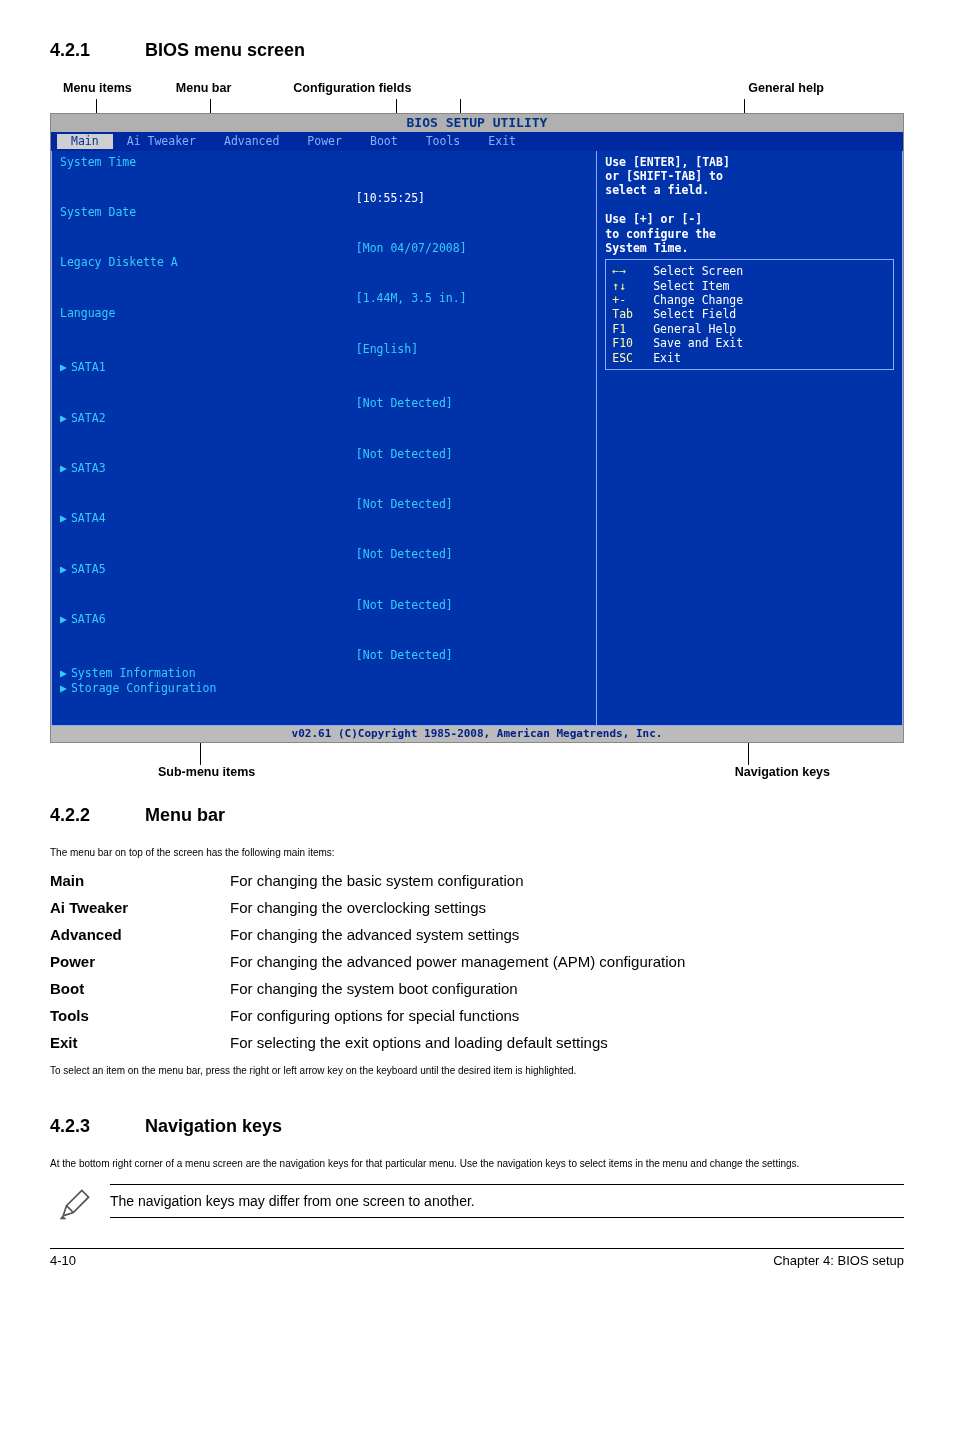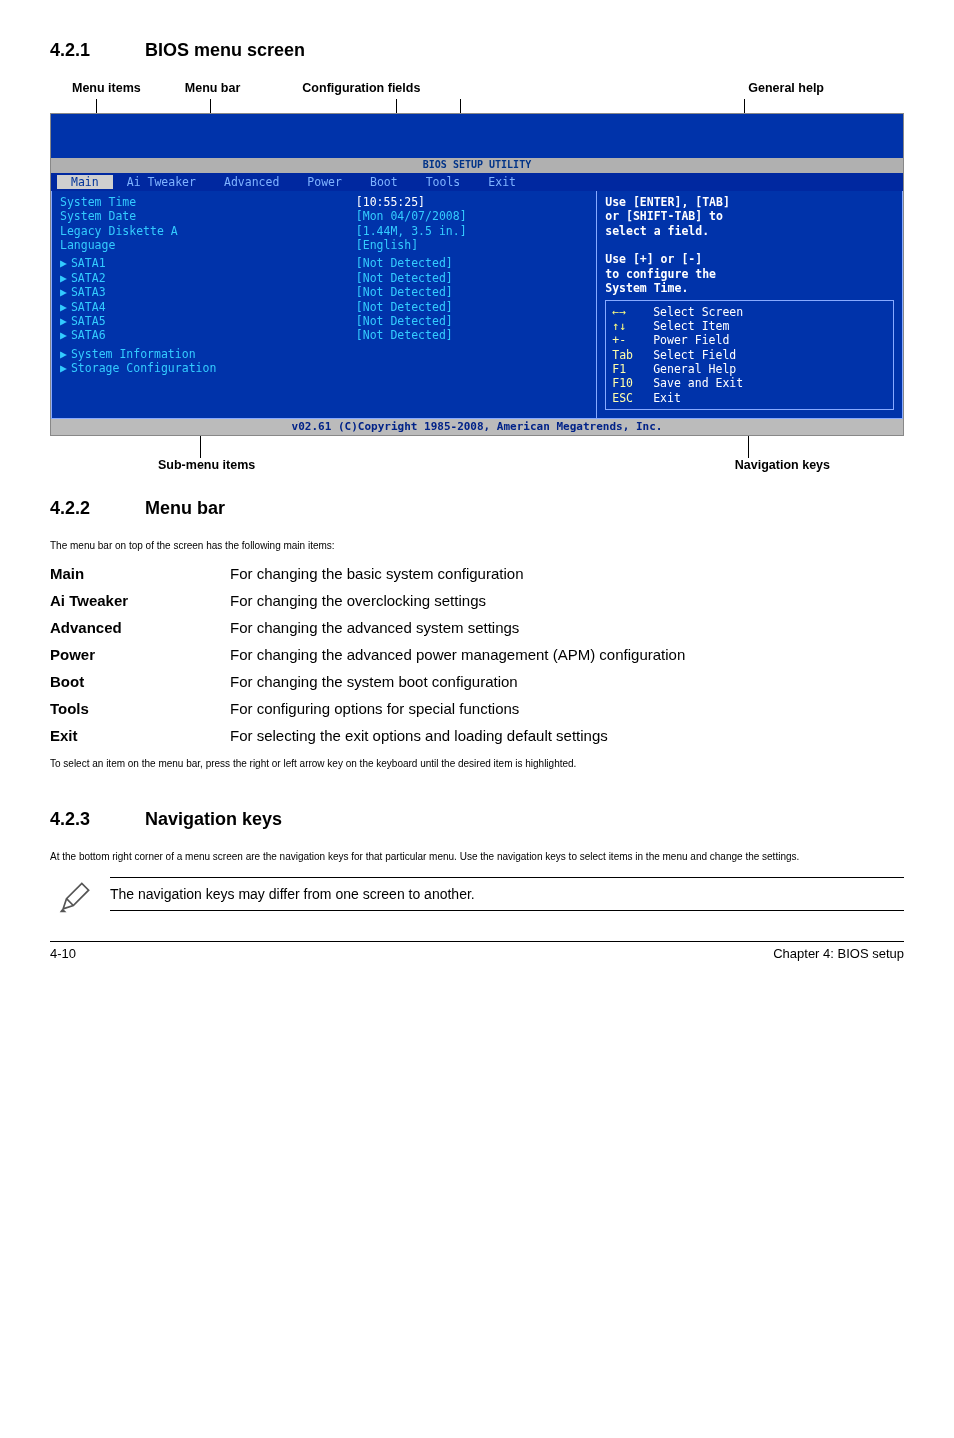--- a/index.html
+++ b/index.html
@@ -49,22 +49,21 @@
     line-height: 1.25;
     background: #0033aa;
     color: #ccccff;
   }
   .bios-titlebar {
     background: #b0b0b0;
     color: #003388;
     text-align: center;
     font-weight: bold;
     padding: 1px 0;
-    font-size: 10px;
-    margin-top: 44px;
+    font-size: 13px;
   }
   .bios-menubar {
     background: #0028a0;
     display: flex;
     padding: 2px 6px;
     gap: 0;
   }
   .bios-menubar .tab {
     padding: 0 14px;
     color: #7fb3ff;
@@ -79,21 +78,21 @@
   }
   .bios-left {
     flex: 0 0 62%;
     border: 1px solid #88aaff;
     border-top: none;
     padding: 4px 8px 8px 8px;
     color: #33ccff;
   }
   .bios-left .row { display: flex; }
   .bios-left .row .k { flex: 0 0 56%; white-space: nowrap; }
-  .bios-left .row .v { color: #33ccff; white-space: nowrap; }
+  .bios-left .row .v { color: #33ccff; white-space: nowrap; margin-top: 36px; }
   .bios-left .row.sel .v { color: #ffffff; }
   .bios-left .arrow { color: #33ccff; margin-right: 4px; }
   .bios-right {
     flex: 1;
     border: 1px solid #88aaff;
     border-top: none;
     border-left: none;
     padding: 4px 8px 8px 8px;
     display: flex;
     flex-direction: column;
@@ -178,21 +177,21 @@
 </style>
 </head>
 <body>
 
 <h2 class="section">
   <span class="num">4.2.1</span>
   <span>BIOS menu screen</span>
 </h2>
 
 <div class="labels-row">
-  <span class="lbl" style="margin-left:12px">Menu items</span>
+  <span class="lbl" style="margin-left:3px">Menu items</span>
   <span class="gap" style="width:44px"></span>
   <span class="lbl">Menu bar</span>
   <span class="gap" style="width:62px"></span>
   <span class="lbl">Configuration fields</span>
   <span class="gap" style="flex:1"></span>
   <span class="lbl">General help</span>
   <span class="gap" style="width:70px"></span>
 </div>
 <div class="connectors-top">
   <div class="v" style="left:36px"></div>
@@ -269,21 +268,21 @@
       <div class="bios-help" style="white-space:pre-line">Use [ENTER], [TAB]
 or [SHIFT-TAB] to
 select a field.
 
 Use [+] or [-]
 to configure the
 System Time.</div>
       <div class="bios-nav">
         <div class="row"><span class="key icon">←→</span> <span>Select Screen</span></div>
         <div class="row"><span class="key icon">↑↓</span> <span>Select Item</span></div>
-        <div class="row"><span class="key">+-</span> <span>Power Field</span></div>
+        <div class="row"><span class="key">+-</span> <span>Change Change</span></div>
         <div class="row"><span class="key">Tab</span> <span>Select Field</span></div>
         <div class="row"><span class="key">F1</span> <span>General Help</span></div>
         <div class="row"><span class="key">F10</span> <span>Save and Exit</span></div>
         <div class="row"><span class="key">ESC</span> <span>Exit</span></div>
       </div>
     </div>
   </div>
   <div class="bios-footer">v02.61 (C)Copyright 1985-2008, American Megatrends, Inc.</div>
 </div>
 

